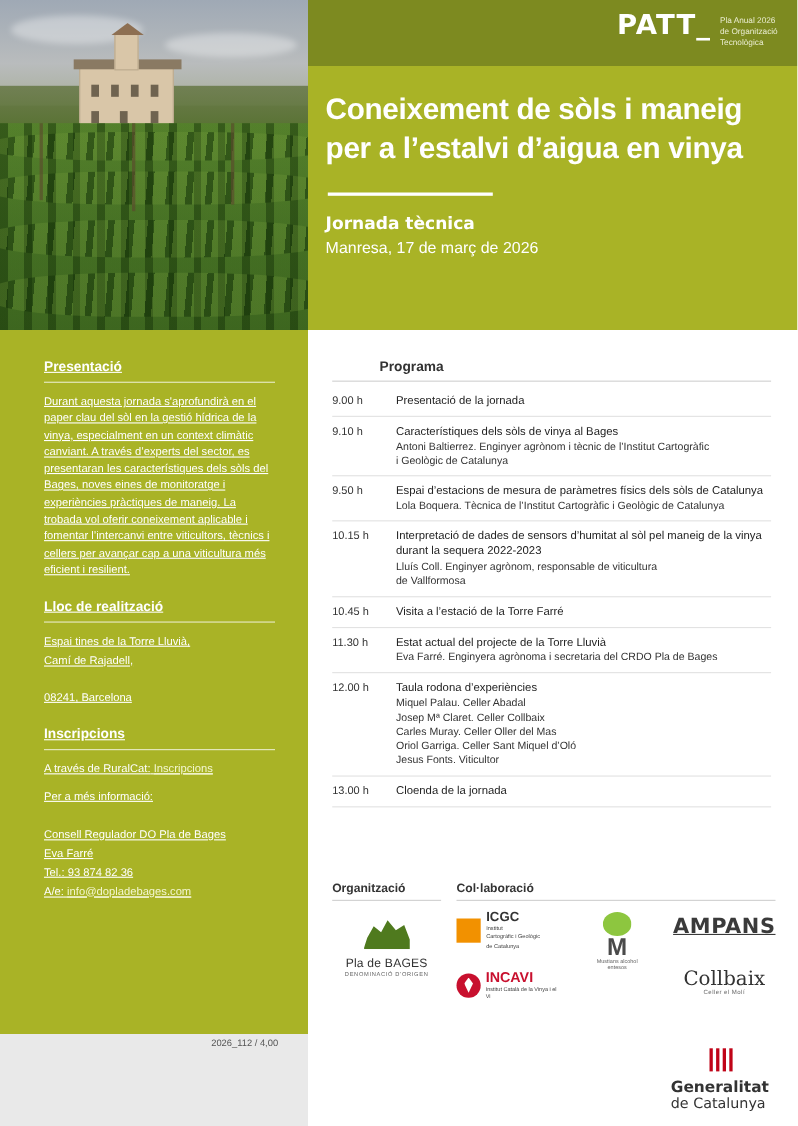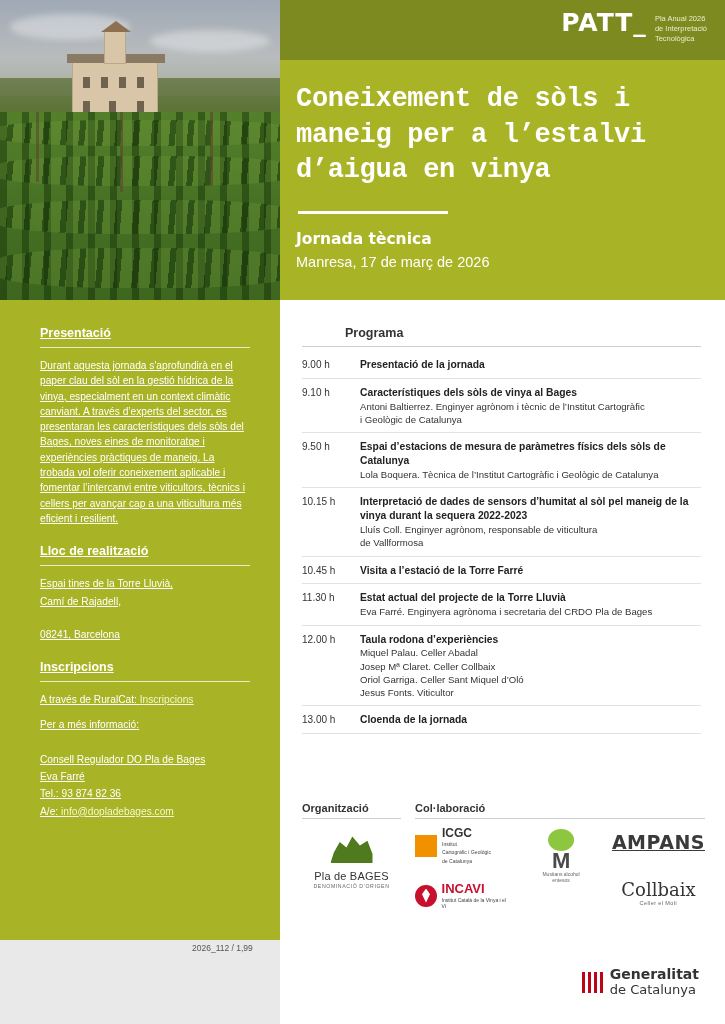--- a/index.html
+++ b/index.html
@@ -70,21 +70,21 @@
   }
   .post { position:absolute; width:3px; background:#5b4a2c; opacity:.65; }
 
   
   .hero {
     position: absolute; left: 280px; top: 60px; width: 445px; height: 240px;
     background: #a9b326;
     padding: 22px 28px 0 16px;
   }
   .hero h1 {
-    font-family: Liberation Mono, monospace;
+    font-family: Liberation Sans, sans-serif;
     font-size: 27px; line-height: 1.32; font-weight: bold; color: #ffffff;
     letter-spacing: -0.3px;
   }
   .hero-rule {
     width: 150px; height: 3px; background: #ffffff; margin: 22px 0 16px 2px;
   }
   .hero h2 {
     font-family: "DejaVu Sans", sans-serif;
     font-size: 15.5px; font-weight: bold; color: #ffffff; margin-bottom: 6px;
   }
@@ -112,21 +112,21 @@
   .program {
     position: absolute; left: 280px; top: 300px; width: 445px; height: 640px;
     background: #ffffff; padding: 26px 24px 0 22px;
   }
   .program h3 { font-size: 12.5px; font-weight: bold; color: #333; margin-bottom: 6px; padding-left: 43px; }
   .program .hr { height:1px; background:#cfcfcf; margin-bottom: 4px; }
   .row { display: flex; padding: 7px 0 6px 0; border-bottom: 1px solid #e2e2e2; }
   .row:last-child { border-bottom: 1px solid #e2e2e2; }
   .time { width: 58px; flex: 0 0 58px; font-size: 10px; color: #333; padding-top: 1px; }
   .desc { flex: 1; }
-  .desc .t { font-size: 10.3px; font-weight: bold; color: #222; line-height: 1.35; }
+  .desc .t { font-size: 10.3px; font-weight: normal; color: #222; line-height: 1.35; }
   .desc .s { font-size: 9.6px; color: #333; line-height: 1.38; }
 
   
   .orgs {
     position: absolute; left: 280px; top: 790px; width: 445px; height: 150px;
     padding: 12px 20px 0 22px; background:#fff;
   }
   .orgs-inner { display: flex; gap: 14px; }
   .org-block { }
   .org-block .cap { font-size: 11px; font-weight: bold; color: #333; margin-bottom: 4px; }
@@ -164,38 +164,38 @@
   .collbaix { text-align:center; }
   .collbaix .n { font-family:"DejaVu Serif", serif; font-size: 18px; color:#333; }
   .collbaix .s { font-size: 5.5px; color:#666; letter-spacing:.4px; }
 
   
   .bottom {
     position: absolute; left: 280px; top: 940px; width: 445px; height: 84px;
     background:#fff; display:flex; align-items:center; justify-content:flex-end;
     padding-right: 26px;
   }
-  .gen { display:flex; align-items:center; gap: 8px; }
+  .gen { display:flex; align-items:center; gap: 8px; flex-direction: column; }
   .gen-mark { width: 21px; height: 21px; background:#fff; position:relative; }
   .gen-mark span { position:absolute; top:0; width:3px; height:21px; background:#c00418; }
   .gen-txt { font-family:"DejaVu Sans", sans-serif; font-size: 14px; font-weight:bold;
      color:#333; line-height:1.1; }
   .gen-txt .l2 { font-weight:normal; font-size:13px; }
 </style>
 </head>
 <body>
 
 <div class="page">
 
   <div class="top-green">
     <div class="patt-logo">
       <div class="patt-word">PATT_</div>
       <div class="patt-sub">
         <div>Pla Anual 2026</div>
-        <div>de Interpretació</div>
+        <div>de Organització</div>
         <div>Tecnològica</div>
       </div>
     </div>
   </div>
 
   <div class="photo">
     <div class="sky"></div>
     <div class="cloud" style="left:10px;top:14px;width:120px;height:26px;"></div>
     <div class="cloud" style="left:150px;top:30px;width:120px;height:22px;"></div>
     <div class="trees"></div>
@@ -253,21 +253,21 @@
       <p style="margin-bottom:2px">Consell Regulador DO Pla de Bages</p>
       <p style="margin-bottom:2px">Eva Farré</p>
       <p style="margin-bottom:2px">Tel.: 93 874 82 36</p>
       <p>
         <span>A/e:</span>
         <span class="link">info@dopladebages.com</span>
       </p>
     </div>
   </div>
 
-  <div class="footnote">2026_112 / 1,99</div>
+  <div class="footnote">2026_112 / 4,00</div>
 
   <div class="program">
     <h3>Programa</h3>
     <div class="hr"></div>
     <div id="program-rows">
         <div class="row">
           <div class="time">9.00 h</div>
           <div class="desc">
             <div class="t">Presentació de la jornada</div>
           </div>
@@ -307,20 +307,21 @@
             <div class="t">Estat actual del projecte de la Torre Lluvià</div>
             <div class="s">Eva Farré. Enginyera agrònoma i secretaria del CRDO Pla de Bages</div>
           </div>
         </div>
         <div class="row">
           <div class="time">12.00 h</div>
           <div class="desc">
             <div class="t">Taula rodona d’experiències</div>
             <div class="s">Miquel Palau. Celler Abadal</div>
             <div class="s">Josep Mª Claret. Celler Collbaix</div>
+            <div class="s">Carles Muray. Celler Oller del Mas</div>
             <div class="s">Oriol Garriga. Celler Sant Miquel d’Oló</div>
             <div class="s">Jesus Fonts. Viticultor</div>
           </div>
         </div>
         <div class="row">
           <div class="time">13.00 h</div>
           <div class="desc">
             <div class="t">Cloenda de la jornada</div>
           </div>
         </div>

